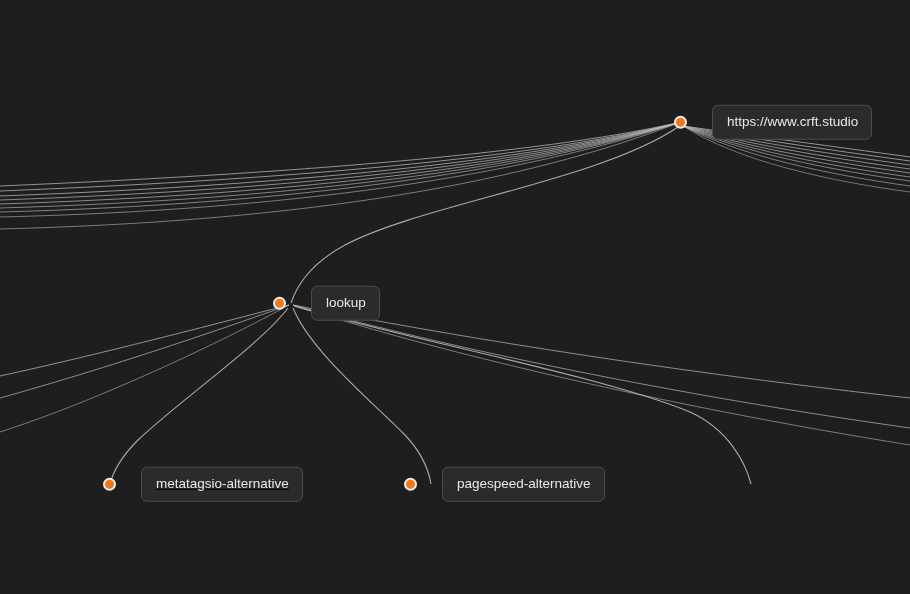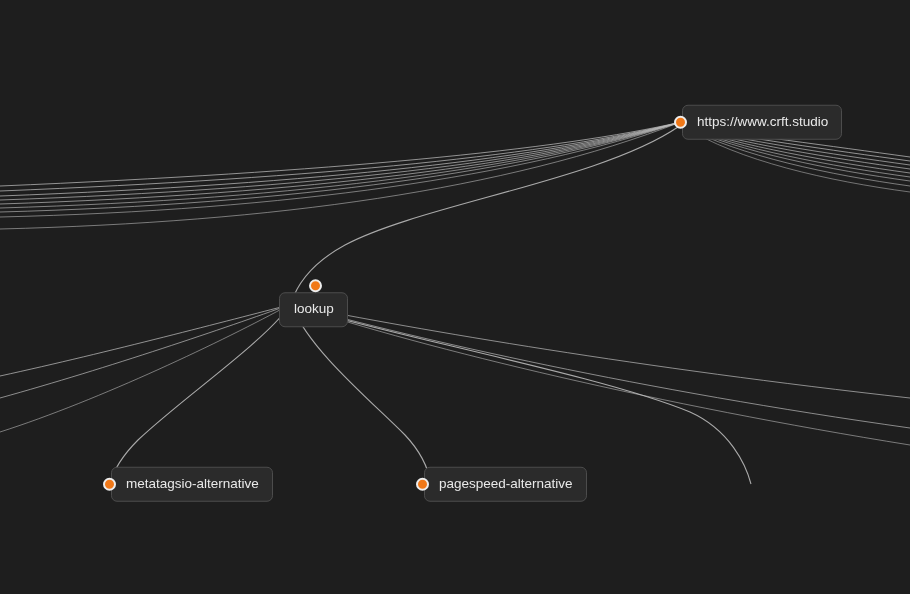--- a/index.html
+++ b/index.html
@@ -25,20 +25,21 @@
     left: 0;
     width: 910px;
     height: 594px;
   }
   .graph-node {
     position: absolute;
     display: flex;
     align-items: center;
     transform: translateY(-50%);
     white-space: nowrap;
+    gap: 30px;
   }
   .node-dot {
     width: 13px;
     height: 13px;
     border-radius: 50%;
     background: #f07818;
     border: 2px solid #ededed;
     box-sizing: border-box;
     flex: 0 0 auto;
     position: relative;
@@ -107,29 +108,29 @@
     <path fill="none" stroke="#c2c2c2" stroke-width="1.1" opacity="0.85" d="M293,308 C310,350 370,400 405,435 C422,453 429,472 431,484"></path>
 
     <path fill="none" stroke="#c2c2c2" stroke-width="1.1" opacity="0.85" d="M294,306 C400,338 600,375 690,412 C730,430 746,465 751,484"></path>
   </svg>
 
   <div class="graph-node" style="left:674px; top:122px;">
     <span class="node-dot"></span>
     <span class="node-label">https://www.crft.studio</span>
   </div>
 
-  <div class="graph-node" style="left:284px; top:303px;flex-direction:column;">
+  <div class="graph-node" style="left:273px; top:303px;">
     <span class="node-dot"></span>
     <span class="node-label">lookup</span>
   </div>
 
-  <div class="graph-node" style="left:103px; top:484px;">
+  <div class="graph-node" style="left:103px; top:484px;text-decoration:underline;">
     <span class="node-dot"></span>
     <span class="node-label">metatagsio-alternative</span>
   </div>
 
-  <div class="graph-node" style="left:416px; top:484px;">
+  <div class="graph-node" style="left:404px; top:484px;">
     <span class="node-dot"></span>
     <span class="node-label">pagespeed-alternative</span>
   </div>
 
 
 </div>
 
 </body></html>

